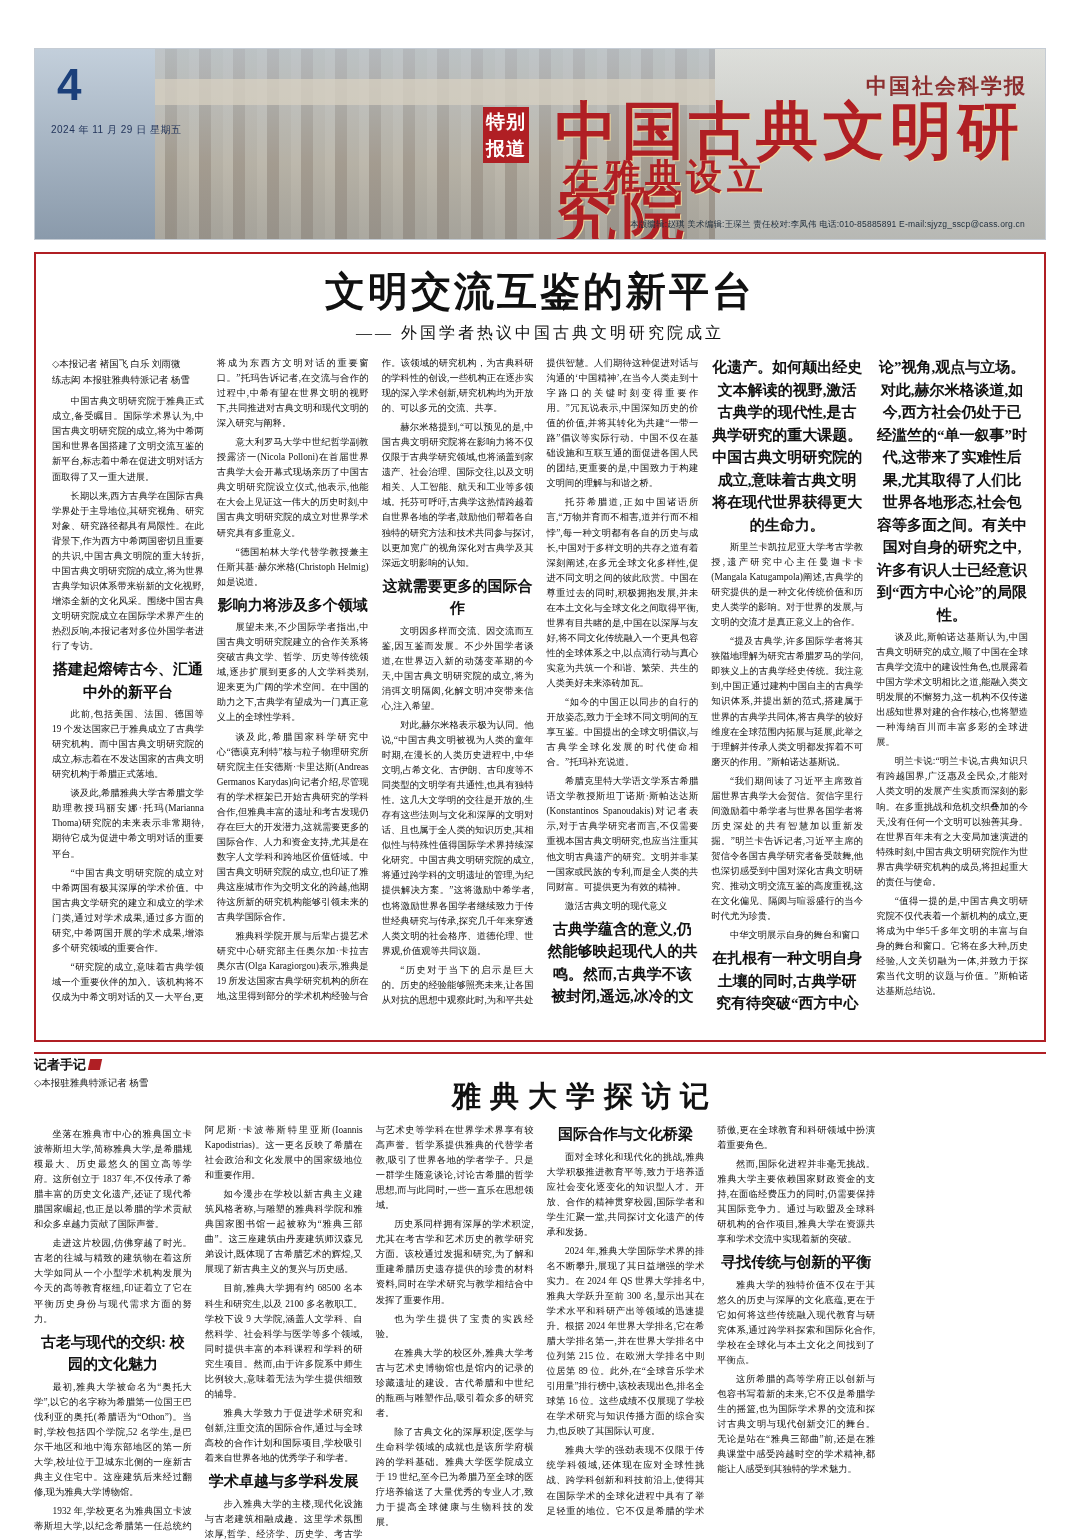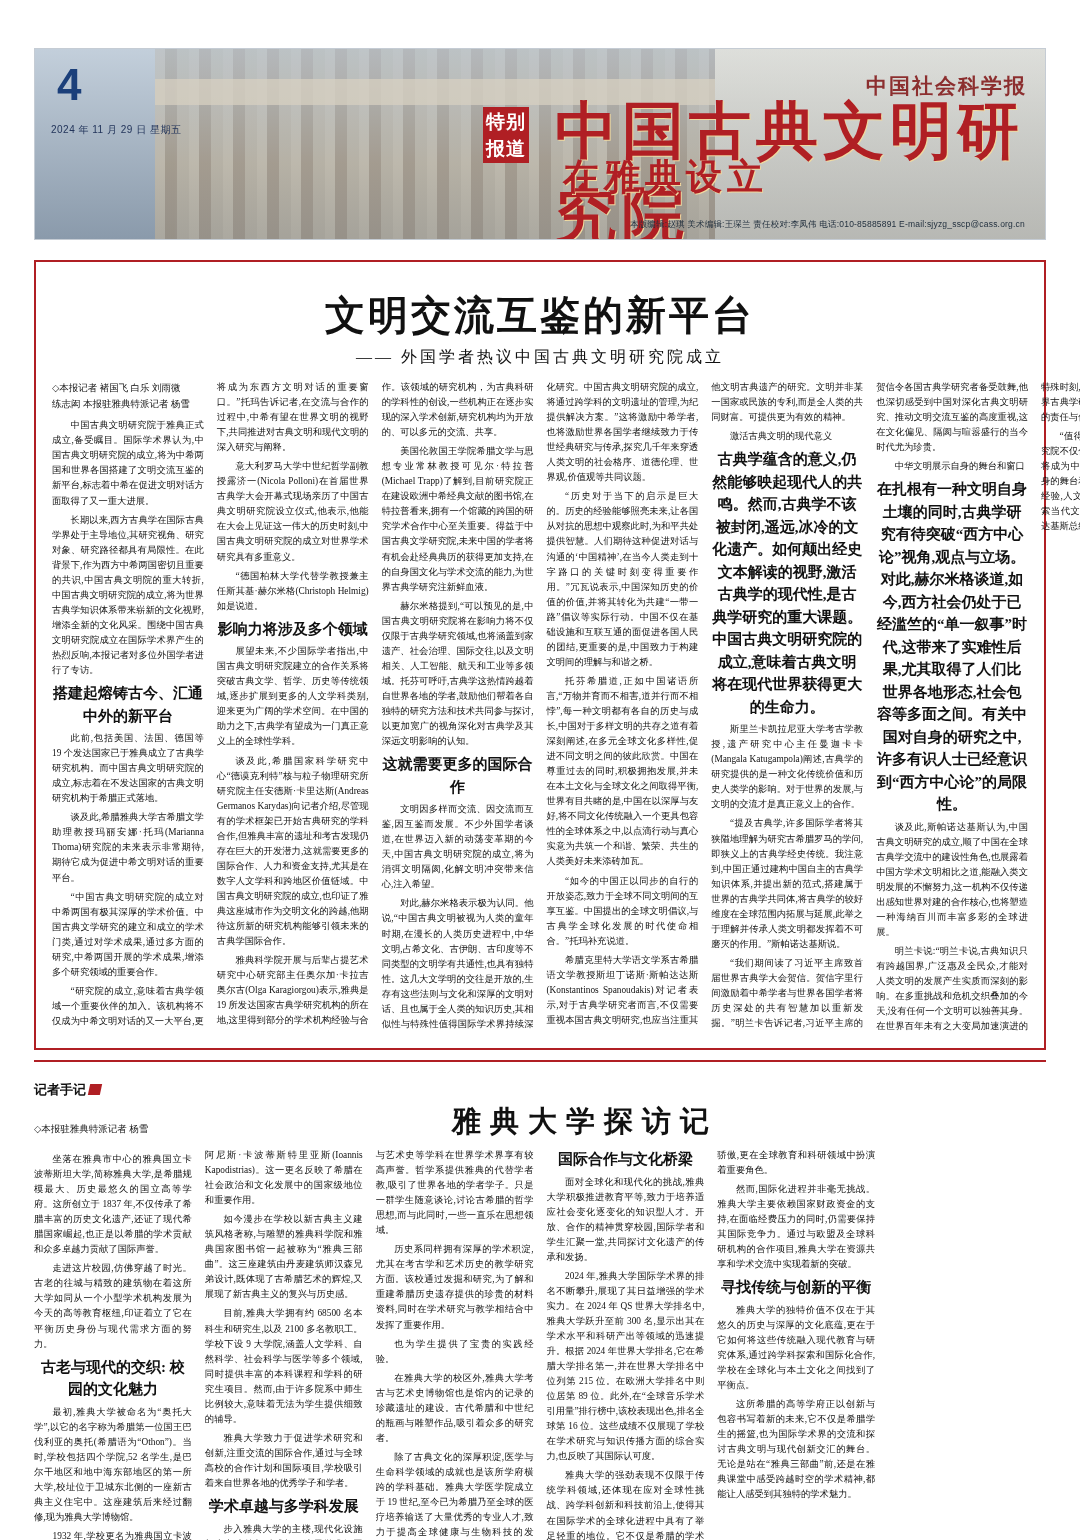--- a/index.html
+++ b/index.html
@@ -127,23 +127,23 @@
     position: absolute;
     right: 20px; bottom: 8px;
     font-size: 8.5px;
     color: #23313f;
     font-family: "Liberation Sans", sans-serif;
     letter-spacing: .2px;
   }
 
   
   .feature-box {
-    margin-top: 20px;
+    margin-top: 12px;
     border: 2px solid #b01f24;
-    padding: 16px 16px 10px 16px;
+    padding: 0 16px 10px 16px;
     box-sizing: border-box;
     height: 790px;
     position: relative;
   }
   .headline {
     text-align: center;
     font-size: 40px;
     font-weight: bold;
     letter-spacing: 3px;
     margin: 10px 0 4px 0;
@@ -183,21 +183,21 @@
     font-size: 15px;
     margin: 8px 0 5px 0;
     text-indent: 0 !important;
     line-height: 1.5;
   }
 
   
   .notes-bar {
     margin-top: 10px;
     border-top: 2px solid #b01f24;
-    padding-top: 18px;
+    padding-top: 1px;
     position: relative;
     height: 20px;
   }
   .notes-label {
     display: inline-block;
     background: #fff;
     font-size: 13px;
     font-weight: bold;
     font-family: "Liberation Sans", sans-serif;
     color: #111;
@@ -206,21 +206,20 @@
   .notes-label .flag {
     display: inline-block;
     width: 12px; height: 11px;
     background: #b01f24;
     margin-left: 3px;
     transform: skewX(-12deg);
     vertical-align: -1px;
   }
   .notes-header {
     display: flex;
-    align-items: flex-end;
     margin-top: 2px;
     margin-bottom: 6px;
   }
   .notes-byline {
     font-size: 9.5px;
     width: 210px;
     flex: 0 0 210px;
     padding-bottom: 6px;
   }
   .notes-title {
@@ -278,21 +277,20 @@
       <p>此前,包括美国、法国、德国等 19 个发达国家已于雅典成立了古典学研究机构。而中国古典文明研究院的成立,标志着在不发达国家的古典文明研究机构于希腊正式落地。</p>
       <p>谈及此,希腊雅典大学古希腊文学助理教授玛丽安娜·托玛(Marianna Thoma)研究院的未来表示非常期待,期待它成为促进中希文明对话的重要平台。</p>
       <p>“中国古典文明研究院的成立对中希两国有极其深厚的学术价值。中国古典文学研究的建立和成立的学术门类,通过对学术成果,通过多方面的研究,中希两国开展的学术成果,增添多个研究领域的重要合作。</p>
       <p>“研究院的成立,意味着古典学领域一个重要伙伴的加入。该机构将不仅成为中希文明对话的又一大平台,更将成为东西方文明对话的重要窗口。”托玛告诉记者,在交流与合作的过程中,中希有望在世界文明的视野下,共同推进对古典文明和现代文明的深入研究与阐释。</p>
       <p>意大利罗马大学中世纪哲学副教授露济一(Nicola Polloni)在首届世界古典学大会开幕式现场亲历了中国古典文明研究院设立仪式,他表示,他能在大会上见证这一伟大的历史时刻,中国古典文明研究院的成立对世界学术研究具有多重意义。</p>
       <p>“德国柏林大学代替学教授兼主任斯其基·赫尔米格(Christoph Helmig)如是说道。</p>
       <p class="sec-head">影响力将涉及多个领域</p>
       <p>展望未来,不少国际学者指出,中国古典文明研究院建立的合作关系将突破古典文学、哲学、历史等传统领域,逐步扩展到更多的人文学科类别,迎来更为广阔的学术空间。在中国的助力之下,古典学有望成为一门真正意义上的全球性学科。</p>
       <p>谈及此,希腊国家科学研究中心“德谟克利特”核与粒子物理研究所研究院主任安德斯·卡里达斯(Andreas Germanos Karydas)向记者介绍,尽管现有的学术框架已开始古典研究的学科合作,但雅典丰富的遗址和考古发现仍存在巨大的开发潜力,这就需要更多的国际合作、人力和资金支持,尤其是在数字人文学科和跨地区价值链域。中国古典文明研究院的成立,也印证了雅典这座城市作为交明文化的跨越,他期待这所新的研究机构能够引领未来的古典学国际合作。</p>
       <p>雅典科学院开展与后辈占提艺术研究中心研究部主任奥尔加·卡拉吉奥尔古(Olga Karagiorgou)表示,雅典是 19 所发达国家古典学研究机构的所在地,这里得到部分的学术机构经验与合作。该领域的研究机构，为古典科研的学科性的创设,一些机构正在逐步实现的深入学术创新,研究机构均为开放的、可以多元的交流、共享。</p>
-      <p>美国伦敦国王学院希腊文学与思想专业常林教授可见尔·特拉普(Michael Trapp)了解到,目前研究院正在建设欧洲中希经典文献的图书馆,在特拉普看来,拥有一个馆藏的跨国的研究学术合作中心至关重要。得益于中国古典文学研究院,未来中国的学者将有机会赴经典典历的获得更加支持,在的自身国文化与学术交流的能力,为世界古典学研究注新鲜血液。</p>
       <p>赫尔米格提到,“可以预见的是,中国古典文明研究院将在影响力将不仅仅限于古典学研究领域,也将涵盖到家遗产、社会治理、国际交往,以及文明相关、人工智能、航天和工业等多领域。托芬可呼吁,古典学这热情跨越着自世界各地的学者,鼓励他们帮着各自独特的研究方法和技术共同参与探讨,以更加宽广的视角深化对古典学及其深远文明影响的认知。</p>
       <p class="sec-head">这就需要更多的国际合作</p>
       <p>文明因多样而交流、因交流而互鉴,因互鉴而发展。不少外国学者谈道,在世界迈入新的动荡变革期的今天,中国古典文明研究院的成立,将为消弭文明隔阂,化解文明冲突带来信心,注入希望。</p>
       <p>对此,赫尔米格表示极为认同。他说,“中国古典文明被视为人类的童年时期,在漫长的人类历史进程中,中华文明,占希文化、古伊朗、古印度等不同类型的文明学有共通性,也具有独特性。这几大文学明的交往是开放的,生存有这些法则与文化和深厚的文明对话、且也属于全人类的知识历史,其相似性与特殊性值得国际学术界持续深化研究。中国古典文明研究院的成立,将通过跨学科的文明遗址的管理,为纪提供解决方案。”这将激励中希学者,也将激励世界各国学者继续致力于传世经典研究与传承,探究几千年来穿透人类文明的社会格序、道德伦理、世界观,价值观等共同议题。</p>
       <p>“历史对于当下的启示是巨大的。历史的经验能够照亮未来,让各国从对抗的思想中观察此时,为和平共处提供智慧。人们期待这种促进对话与沟通的‘中国精神’,在当今人类走到十字路口的关键时刻变得重要作用。”冗瓦说表示,中国深知历史的价值的价值,并将其转化为共建“一带一路”倡议等实际行动。中国不仅在基础设施和互联互通的面促进各国人民的团结,更重要的是,中国致力于构建文明间的理解与和谐之桥。</p>
       <p>托芬希腊道,正如中国诸语所言,“万物并育而不相害,道并行而不相悖”,每一种文明都有各自的历史与成长,中国对于多样文明的共存之道有着深刻阐述,在多元全球文化多样性,促进不同文明之间的彼此欣赏。中国在尊重过去的同时,积极拥抱发展,并未在本土文化与全球文化之间取得平衡,世界有目共睹的是,中国在以深厚与友好,将不同文化传统融入一个更具包容性的全球体系之中,以点滴行动与真心实意为共筑一个和谐、繁荣、共生的人类美好未来添砖加瓦。</p>
       <p>“如今的中国正以同步的自行的开放姿态,致力于全球不同文明间的互享互鉴。中国提出的全球文明倡议,与古典学全球化发展的时代使命相合。”托玛补充说道。</p>
       <p>希腊克里特大学语文学系古希腊语文学教授斯坦丁诺斯·斯帕达达斯(Konstantinos Spanoudakis)对记者表示,对于古典学研究者而言,不仅需要重视本国古典文明研究,也应当注重其他文明古典遗产的研究。文明并非某一国家或民族的专利,而是全人类的共同财富。可提供更为有效的精神。</p>
       <p>激活古典文明的现代意义</p>
       <p class="sec-head">古典学蕴含的意义,仍然能够映起现代人的共鸣。然而,古典学不该被封闭,遥远,冰冷的文化遗产。如何颠出经史文本解读的视野,激活古典学的现代性,是古典学研究的重大课题。中国古典文明研究院的成立,意味着古典文明将在现代世界获得更大的生命力。</p>

